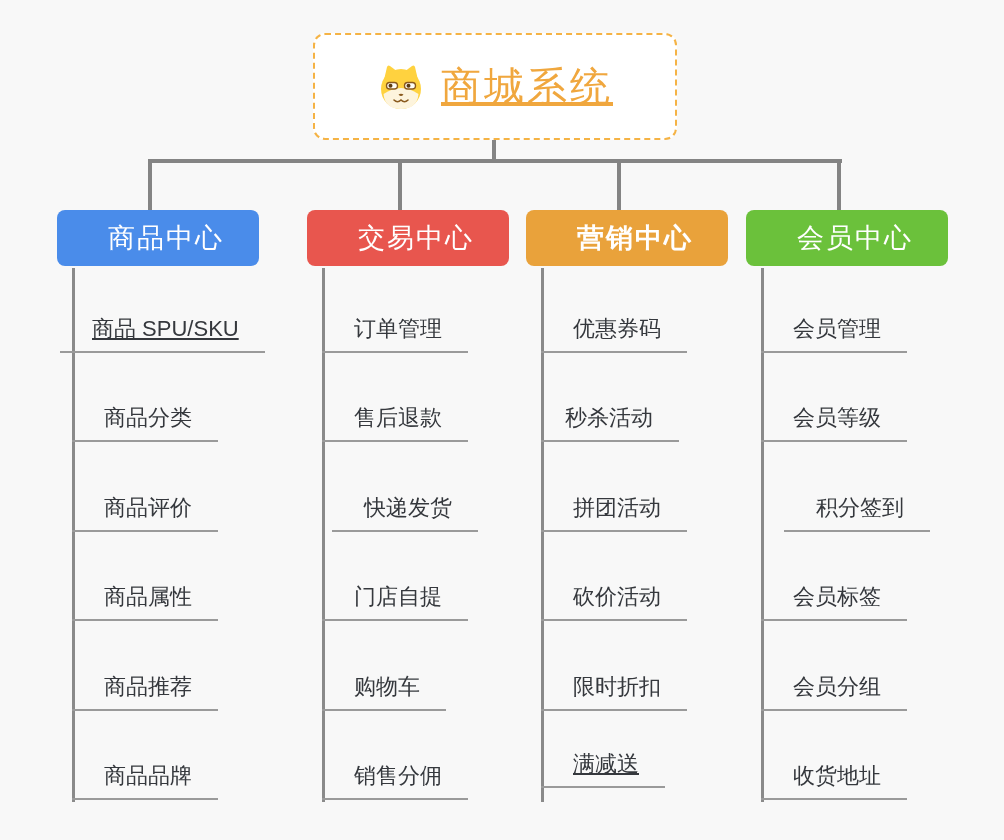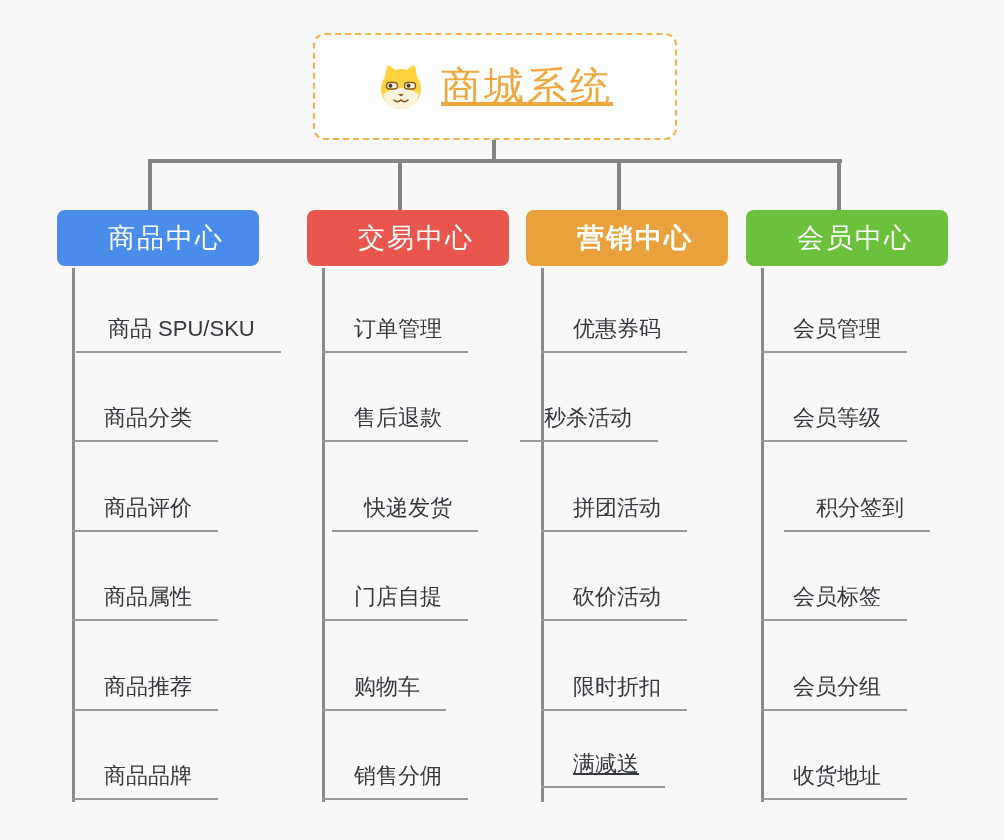--- a/index.html
+++ b/index.html
@@ -78,21 +78,21 @@
     </svg>
     <span class="root-title">商城系统</span>
   </div>
 
   <div id="branches">
       <div class="line drop" style="left: 148px;"></div>
       <div class="branch-node" style="left: 57px; background: rgb(74, 140, 234);">
         <span class="branch-label">商品中心</span>
       </div>
       <div class="trunk" style="left: 72px;"></div>
-      <div class="leaf-item" style="left: 76px; top: 313px;">商品 SPU/SKU</div>
+      <div class="leaf-item" style="left: 60px; top: 313px; text-decoration: underline;">商品 SPU/SKU</div>
       <div class="leaf-item" style="left: 72px; top: 402px;">商品分类</div>
       <div class="leaf-item" style="left: 72px; top: 492px;">商品评价</div>
       <div class="leaf-item" style="left: 72px; top: 581px;">商品属性</div>
       <div class="leaf-item" style="left: 72px; top: 671px;">商品推荐</div>
       <div class="leaf-item" style="left: 72px; top: 760px;">商品品牌</div>
       <div class="line drop" style="left: 398px;"></div>
       <div class="branch-node" style="left: 307px; background: rgb(232, 86, 78);">
         <span class="branch-label">交易中心</span>
       </div>
       <div class="trunk" style="left: 322px;"></div>
@@ -101,21 +101,21 @@
       <div class="leaf-item" style="left: 332px; top: 492px;">快递发货</div>
       <div class="leaf-item" style="left: 322px; top: 581px;">门店自提</div>
       <div class="leaf-item" style="left: 322px; top: 671px;">购物车</div>
       <div class="leaf-item" style="left: 322px; top: 760px;">销售分佣</div>
       <div class="line drop" style="left: 617px;"></div>
       <div class="branch-node" style="left: 526px; background: rgb(233, 162, 59); font-weight: bold;">
         <span class="branch-label">营销中心</span>
       </div>
       <div class="trunk" style="left: 541px;"></div>
       <div class="leaf-item" style="left: 541px; top: 313px;">优惠券码</div>
-      <div class="leaf-item" style="left: 520px; top: 402px; padding-left: 24px;">秒杀活动</div>
+      <div class="leaf-item" style="left: 541px; top: 402px; padding-left: 24px;">秒杀活动</div>
       <div class="leaf-item" style="left: 541px; top: 492px;">拼团活动</div>
       <div class="leaf-item" style="left: 541px; top: 581px;">砍价活动</div>
       <div class="leaf-item" style="left: 541px; top: 671px;">限时折扣</div>
       <div class="leaf-item" style="left: 541px; top: 748px; text-decoration: underline;">满减送</div>
       <div class="line drop" style="left: 837px;"></div>
       <div class="branch-node" style="left: 746px; background: rgb(107, 193, 59);">
         <span class="branch-label">会员中心</span>
       </div>
       <div class="trunk" style="left: 761px;"></div>
       <div class="leaf-item" style="left: 761px; top: 313px;">会员管理</div>

